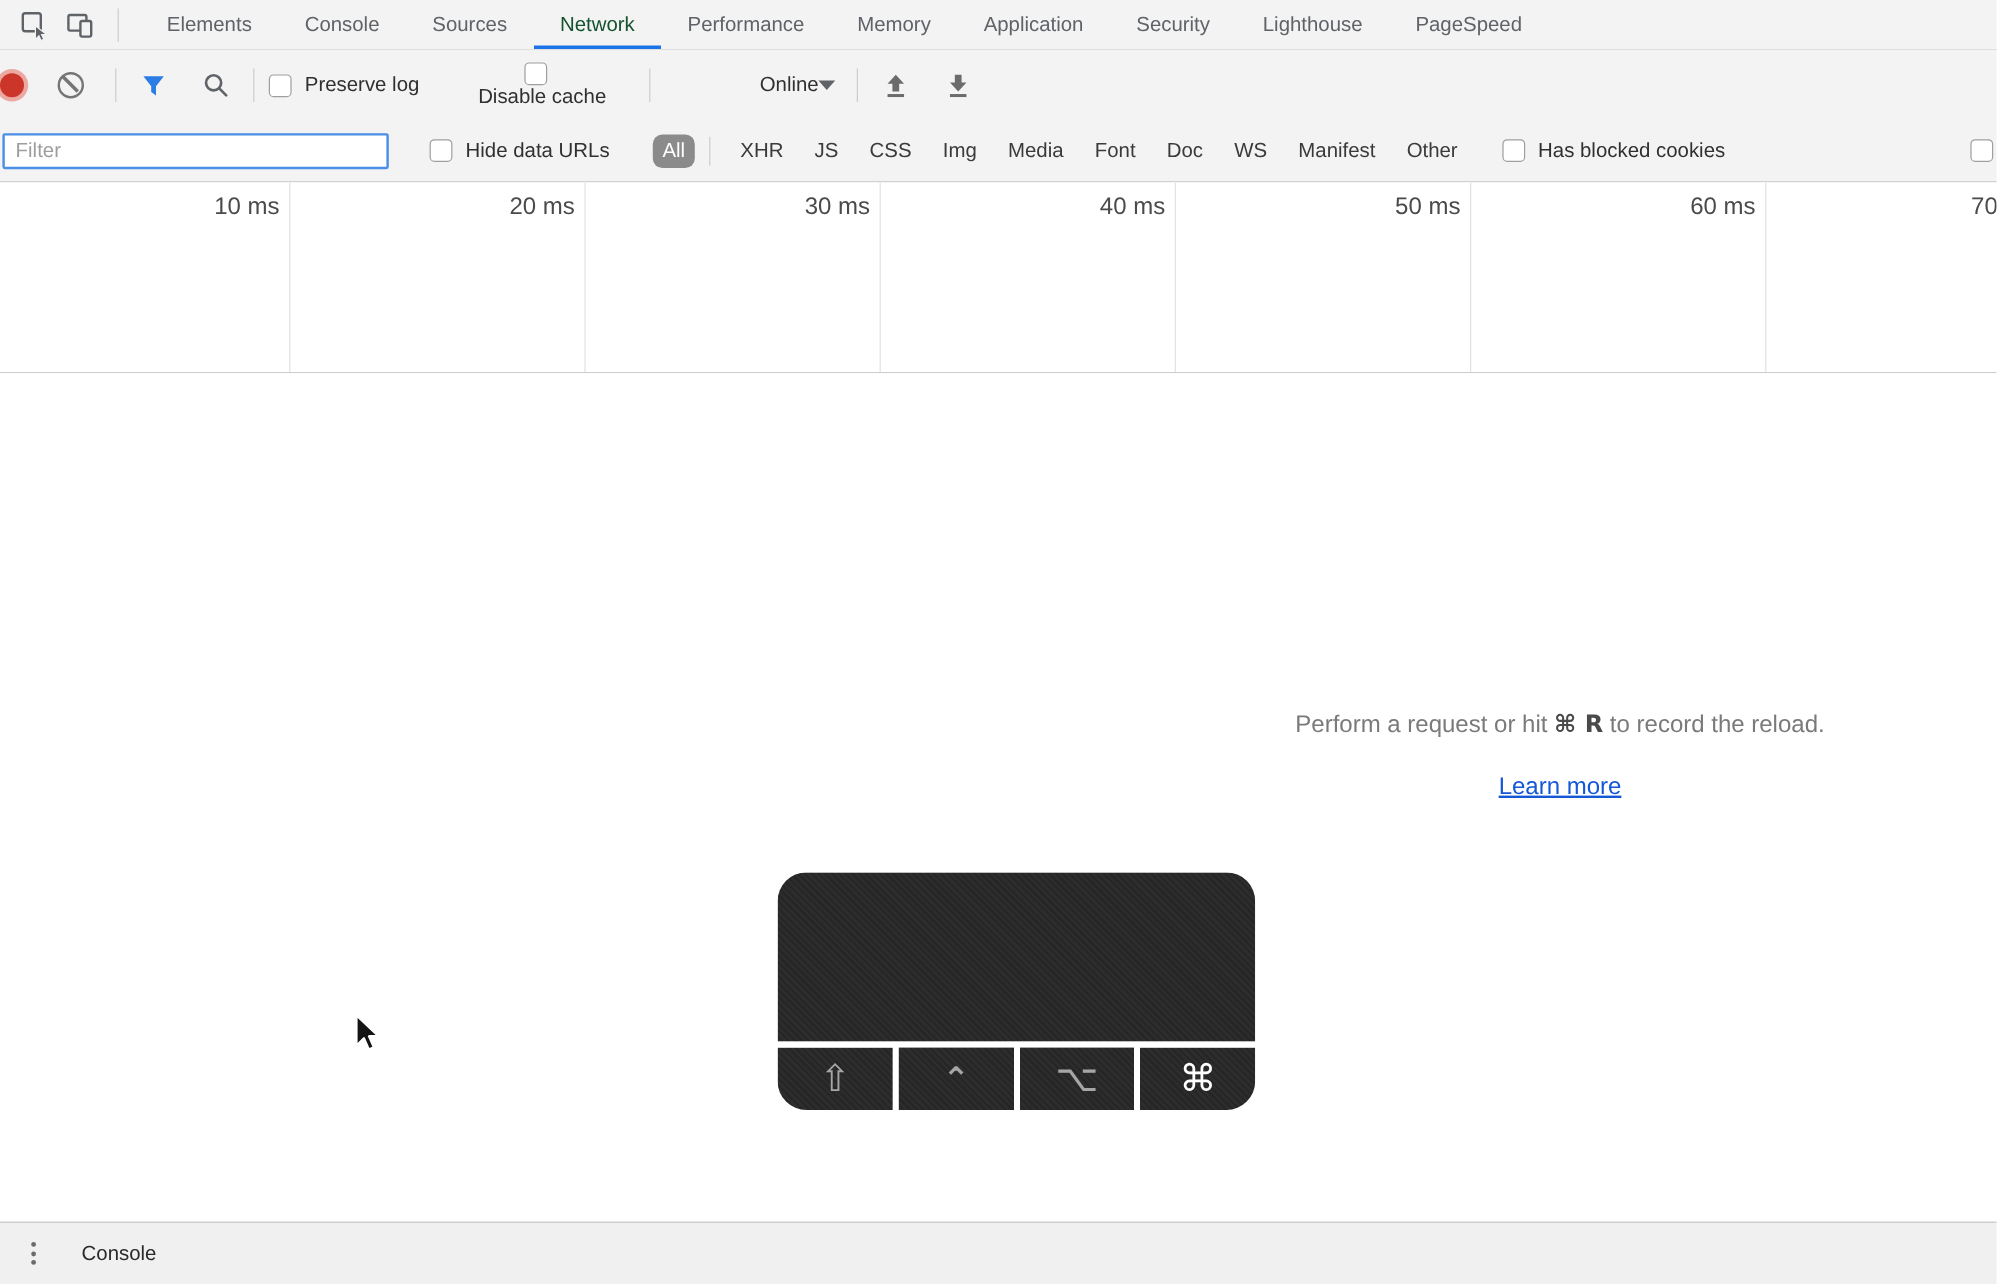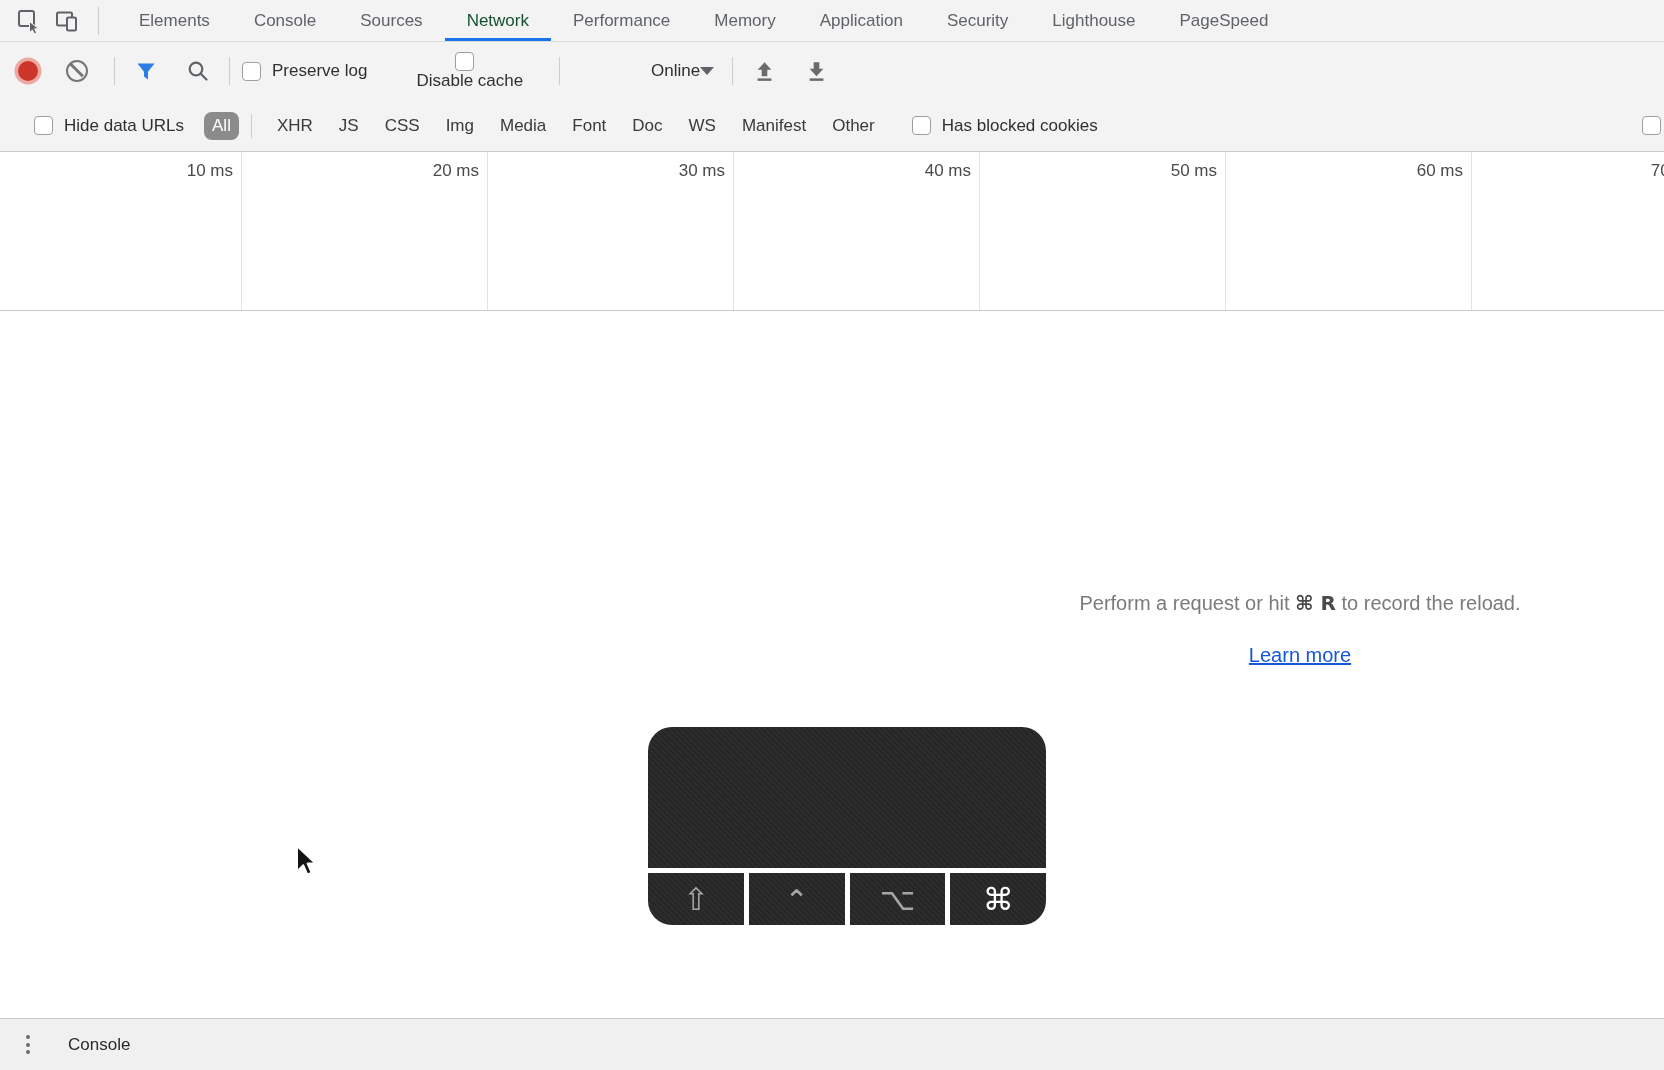--- a/index.html
+++ b/index.html
@@ -14,21 +14,21 @@
             display: flex; align-items: stretch; }
   .tab-icons { display: flex; align-items: center; padding-left: 10px; }
   .icon-btn { width: 38px; height: 38px; display: flex; align-items: center; justify-content: center; }
   .vsep { width: 1px; background: #ccc; height: 28px; align-self: center; margin: 0 12px; flex: 0 0 1px; }
   .vsep.short { height: 24px; }
   .tab-strip { display: flex; align-items: stretch; padding-left: 6px; }
   .tab { display: flex; align-items: center; padding: 12px 22px; font-size: 17px; color: #5f6368; white-space: nowrap; }
   .tab.active { color: #14532d; box-shadow: inset 0 -3px 0 #1a73e8; }
 
   
-  .toolbar { height: 58px; background: #f3f3f3; display: flex; align-items: center; padding-left: 18px; }
+  .toolbar { height: 58px; background: #f3f3f3; display: flex; align-items: center; }
   .record-dot { width: 20px; height: 20px; border-radius: 50%; background: #cb352a;
                 box-shadow: 0 0 0 3.5px #eca9a1; margin-right: 28px; flex: 0 0 auto; }
   .clear-icon { width: 22px; height: 22px; border: 2.6px solid #757575; border-radius: 50%;
                 position: relative; margin-right: 14px; flex: 0 0 auto; }
   .clear-icon::after { content:""; position:absolute; width:2.6px; height:18px; background:#757575;
                 left: 7.2px; top: -0.8px; transform: rotate(-45deg); }
   .cb { display: flex; align-items: center; white-space: nowrap; }
   .cb input { appearance: none; -webkit-appearance: none; width: 19px; height: 19px;
               border: 1.6px solid #9e9e9e; border-radius: 4px; background: #fff; margin: 0; }
   .cb span { margin-left: 11px; font-size: 17px; color: #303030; }
@@ -41,29 +41,29 @@
   
   .filterbar { height: 52px; background: #f3f3f3; border-bottom: 1px solid #c9c9c9;
                display: flex; align-items: center; position: relative; }
   .filter-input { width: 322px; height: 30px; margin-left: 2px; border: 2px solid #4a8ee6;
                   border-radius: 2px; padding: 0 9px; font-size: 17px; color: #333;
                   background: #fff; outline: none; font-family: "Liberation Sans", sans-serif; }
   .filter-input::placeholder { color: #9e9e9e; }
   .hide-urls { margin-left: 34px; }
   .filter-type-list { display: flex; align-items: center; margin-left: 18px; }
   .ftype { font-size: 17px; color: #3a3a3a; margin: 0 13px; white-space: nowrap; }
-  .ftype.selected { background: #8b8b8b; color: #fff; border-radius: 8px; padding: 4px 8px; margin: 0 0 0 2px; }
+  .ftype.selected { background: #8b8b8b; color: #fff; border-radius: 8px; padding: 4px 8px; margin: 0 0 0 18px; }
   .has-blocked { margin-left: 24px; }
   .cb-right { position: absolute; left: 1642px; top: 16px; }
 
   
   .timeline { height: 159px; background: #fff; border-bottom: 1px solid #ccc; position: relative; overflow: hidden; }
   .gridline { position: absolute; top: 0; bottom: 0; width: 1px; background: #e2e2e2; }
   .time-label { position: absolute; top: 9px; width: 80px; text-align: right;
-                font-size: 17px; color: #4a4a4a; white-space: nowrap; }
+                font-size: 20px; color: #4a4a4a; white-space: nowrap; }
 
   
   .main { position: relative; height: 707px; background: #fff; }
   .empty { position: absolute; left: 990px; top: 280px; width: 620px; text-align: center; }
   .empty .l1 { font-size: 20px; color: #7a7a7a; margin-bottom: 31px; }
   .empty .l2 { font-size: 20px; color: #7a7a7a; margin-bottom: 29px; white-space: nowrap; }
   .empty .l2 b { color: #4a4a4a; font-family: "DejaVu Sans", sans-serif; font-size: 20px; }
   .empty a { font-size: 20px; color: #1558d6; text-decoration: underline; }
 
   
@@ -164,20 +164,21 @@
     </div>
     <div class="icon-btn">
       <svg width="25" height="25" viewBox="0 0 24 24">
         <path d="M12 16.6 L5.4 9.4 H9.3 V3.2 H14.7 V9.4 H18.6 Z" fill="#6b6b6b"></path>
         <rect x="5.4" y="18.6" width="13.2" height="2.4" fill="#6b6b6b"></rect>
       </svg>
     </div>
   </div>
 
   <div class="filterbar">
+    <input class="filter-input" type="text" placeholder="Filter" style="">
     <label class="cb hide-urls">
       <input type="checkbox" style="">
       <span>Hide data URLs</span>
     </label>
     <div class="filter-type-list">
         <span class="ftype selected">All</span>
         <span class="vsep short"></span>
         <span class="ftype">XHR</span>
         <span class="ftype">JS</span>
         <span class="ftype">CSS</span>

